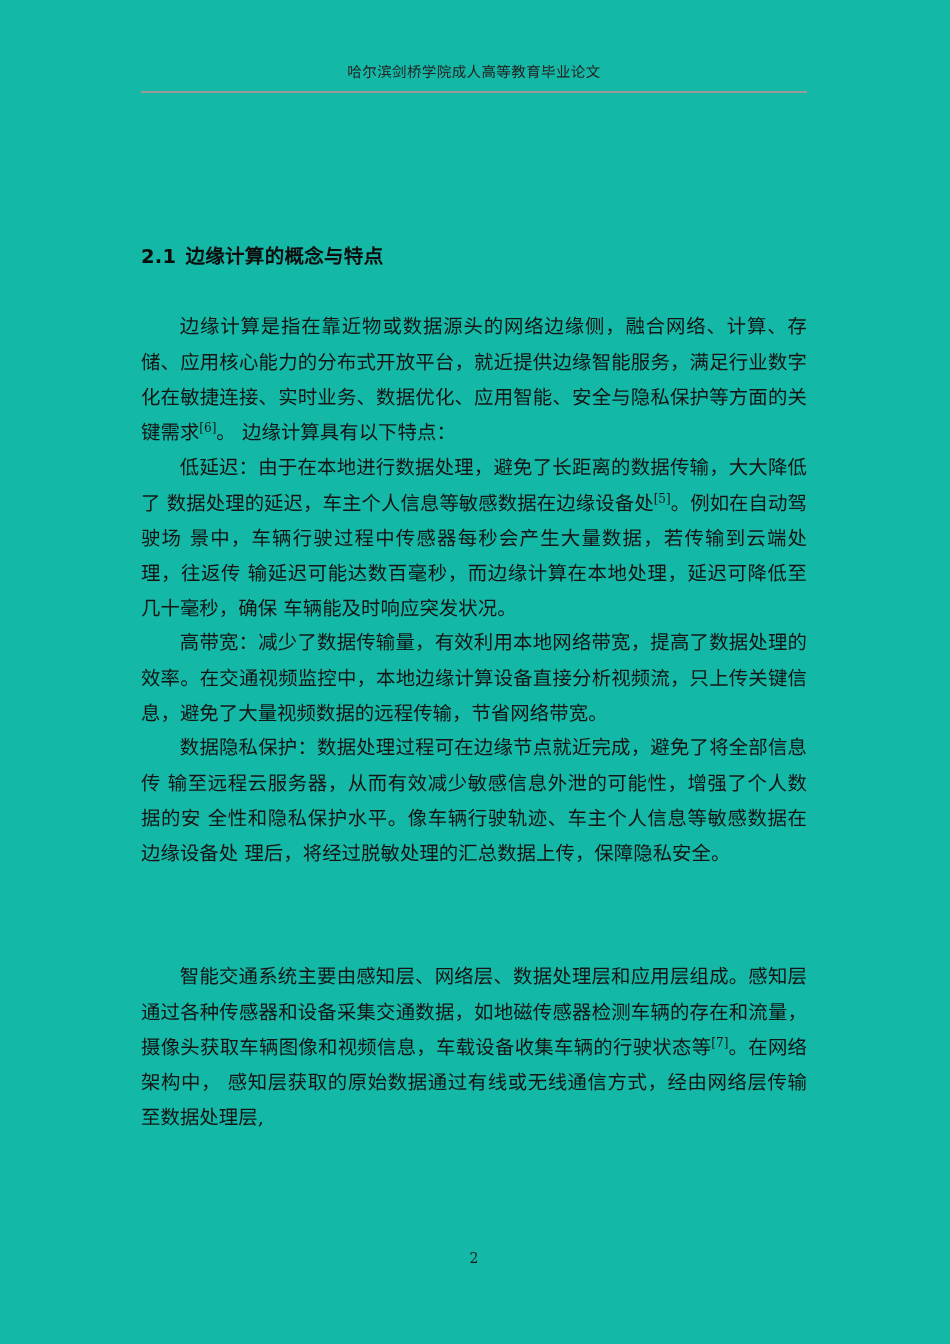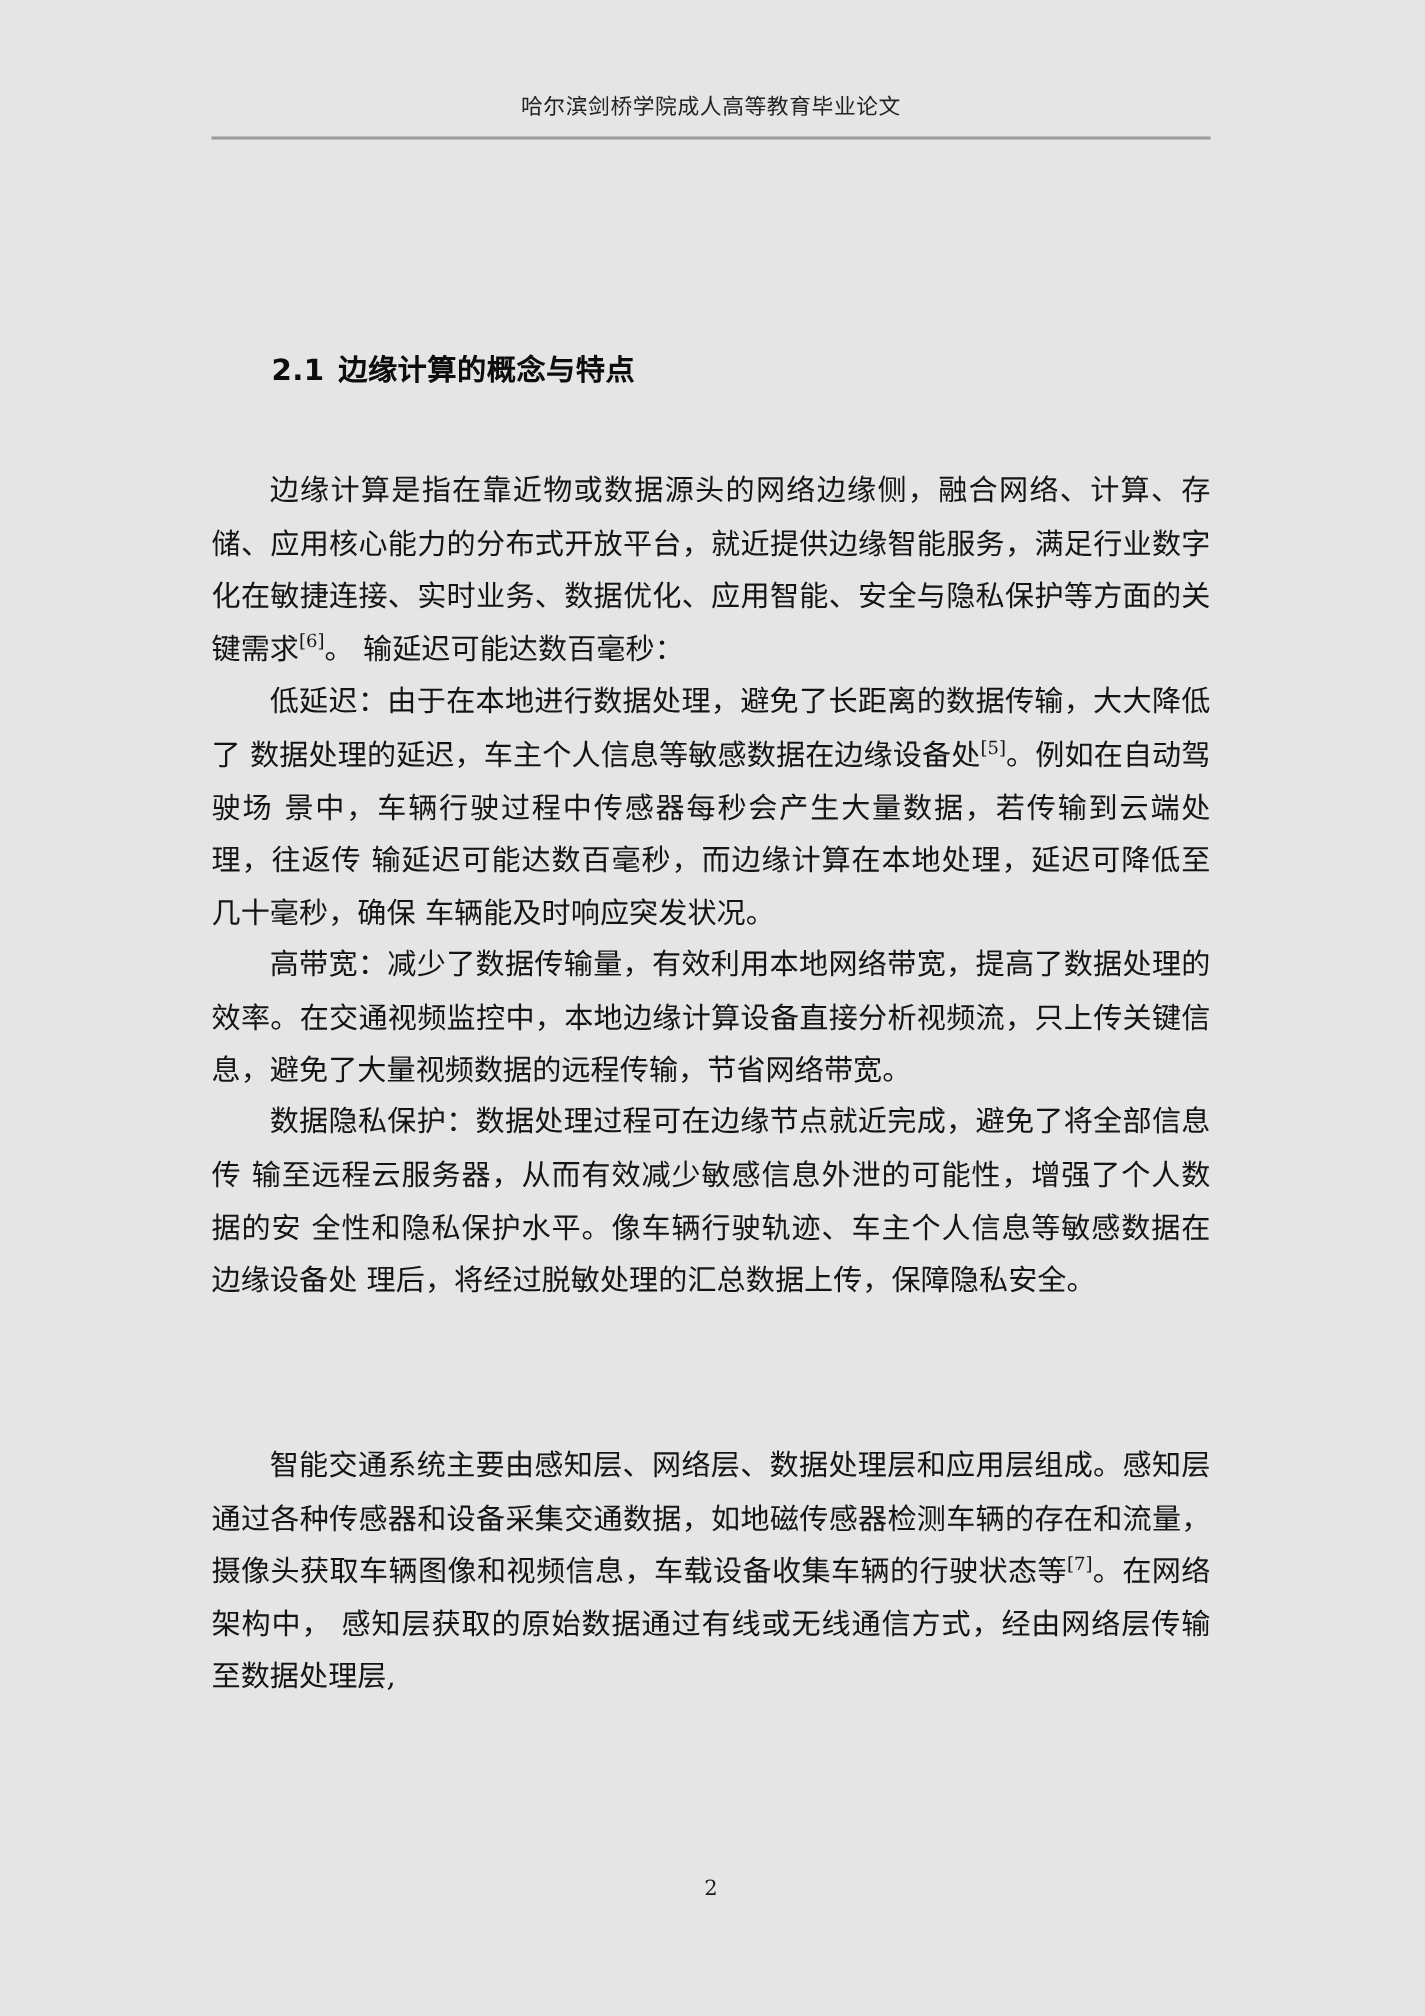--- a/index.html
+++ b/index.html
@@ -8,21 +8,21 @@
     background: #ffffff;
   }
   body {
     font-family: "DejaVu Serif", "Liberation Serif", serif;
     color: #000000;
   }
   .page {
     position: relative;
     width: 950px;
     height: 1344px;
-    background: #e5e5e5;
+    background: #14b8a6;
     box-sizing: border-box;
     overflow: hidden;
   }
 
   
   .page-header {
     position: absolute;
     left: 141px;
     top: 62px;
     width: 666px;
@@ -66,21 +66,21 @@
     position: absolute;
     left: 141px;
     font-family: "DejaVu Sans", "Liberation Sans", sans-serif;
     font-size: 19.5px;
     font-weight: bold;
     line-height: 30px;
     letter-spacing: 0.3px;
     color: #0d0d0d;
     white-space: nowrap;
   }
-  .h2-a { top: 232px; margin-left: 40px; }
+  .h2-a { top: 242px; }
   .h2-b { top: 938px; }
   .h2 .num { font-weight: bold; margin-right: 9px; }
 
   
   .para {
     position: absolute;
     left: 141px;
     width: 666px;
     font-family: "DejaVu Serif", "Liberation Serif", serif;
     font-size: 19.4px;
@@ -130,21 +130,21 @@
   <div class="page-header">
     <span class="header-text">哈尔滨剑桥学院成人高等教育毕业论文</span>
   </div>
   <div class="header-rule"></div>
 
 
   <div class="h2 h2-a">
     <span class="num">2.1</span><span>边缘计算的概念与特点</span>
   </div>
 
-  <p class="para p1"><span>边缘计算是指在靠近物或数据源头的网络边缘侧，融合网络、计算、存储、应用核心能力的分布式开放平台，就近提供边缘智能服务，满足行业数字化在敏捷连接、实时业务、数据优化、应用智能、安全与隐私保护等方面的关键需求</span><sup class="ref">[6]</sup><span>。 输延迟可能达数百毫秒：</span></p>
+  <p class="para p1"><span>边缘计算是指在靠近物或数据源头的网络边缘侧，融合网络、计算、存储、应用核心能力的分布式开放平台，就近提供边缘智能服务，满足行业数字化在敏捷连接、实时业务、数据优化、应用智能、安全与隐私保护等方面的关键需求</span><sup class="ref">[6]</sup><span>。 边缘计算具有以下特点：</span></p>
 
   <p class="para p2"><span>低延迟：由于在本地进行数据处理，避免了长距离的数据传输，大大降低了 数据处理的延迟，车主个人信息等敏感数据在边缘设备处</span><sup class="ref">[5]</sup><span>。例如在自动驾驶场 景中，车辆行驶过程中传感器每秒会产生大量数据，若传输到云端处理，往返传 输延迟可能达数百毫秒，而边缘计算在本地处理，延迟可降低至几十毫秒，确保 车辆能及时响应突发状况。</span></p>
 
   <p class="para p4">数据隐私保护：数据处理过程可在边缘节点就近完成，避免了将全部信息传 输至远程云服务器，从而有效减少敏感信息外泄的可能性，增强了个人数据的安 全性和隐私保护水平。像车辆行驶轨迹、车主个人信息等敏感数据在边缘设备处 理后，将经过脱敏处理的汇总数据上传，保障隐私安全。</p>
 
   <p class="para p3">高带宽：减少了数据传输量，有效利用本地网络带宽，提高了数据处理的效率。在交通视频监控中，本地边缘计算设备直接分析视频流，只上传关键信息，避免了大量视频数据的远程传输，节省网络带宽。</p>
 
 
 
   <p class="para p6"><span>智能交通系统主要由感知层、网络层、数据处理层和应用层组成。感知层通过各种传感器和设备采集交通数据，如地磁传感器检测车辆的存在和流量，摄像头获取车辆图像和视频信息，车载设备收集车辆的行驶状态等</span><sup class="ref">[7]</sup><span>。在网络架构中， 感知层获取的原始数据通过有线或无线通信方式，经由网络层传输至数据处理层,</span></p>

